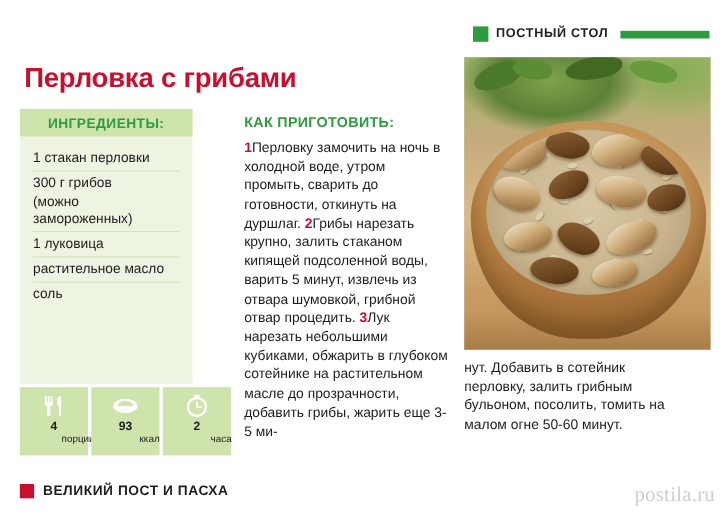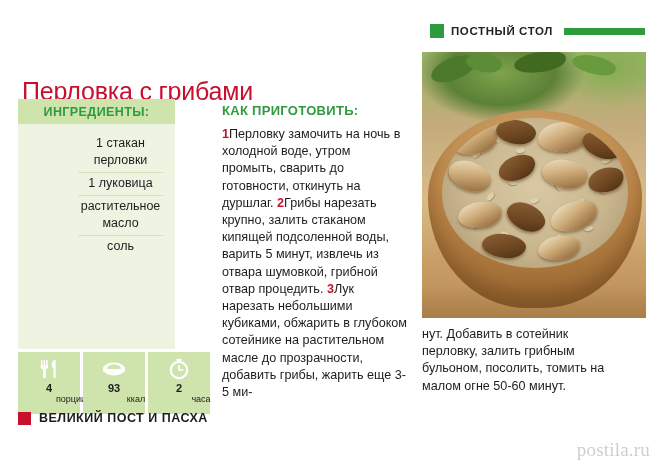--- a/index.html
+++ b/index.html
@@ -52,25 +52,24 @@
     background: #2e9b3f;
     margin-left: 4px;
   }
 
   
   .recipe-title {
     position: absolute;
     left: 22px;
     top: 57px;
     font-size: 25px;
-    font-weight: normal;
+    font-weight: bold;
     color: #c8102e;
     letter-spacing: -0.2px;
     white-space: nowrap;
-    margin-top: 20px;
   }
 
   
   .ingredients-panel {
     position: absolute;
     left: 18px;
     top: 99px;
     width: 157px;
     height: 250px;
     background: #eef4e2;
@@ -83,22 +82,21 @@
     justify-content: center;
   }
   .ingredients-head span {
     color: #2e9b3f;
     font-weight: bold;
     font-size: 12.5px;
     letter-spacing: 0.4px;
   }
   .ingredients-list {
     padding: 9px 12px 0 12px;
-    text-align: center;
-    margin-left: 48px;
+    text-align: left;
   }
   .ingredient-row {
     font-size: 12.5px;
     color: #1d1d1d;
     line-height: 17px;
     padding: 2px 0 3px 0;
     border-bottom: 1px solid #d6e4bb;
   }
   .ingredient-row.noline {
     border-bottom: none;
@@ -147,21 +145,21 @@
     font-size: 9px;
     color: #1d1d1d;
     line-height: 10px;
     padding-left: 44px;
   }
 
   
   .footer {
     position: absolute;
     left: 18px;
-    top: 411px;
+    top: 439px;
     display: flex;
     align-items: center;
     gap: 8px;
   }
   .footer-square {
     width: 13px;
     height: 13px;
     background: #c8102e;
   }
   .footer-text {
@@ -304,20 +302,24 @@
 
   <div class="recipe-title">Перловка с грибами</div>
 
   <div class="ingredients-panel">
     <div class="ingredients-head">
       <span>ИНГРЕДИЕНТЫ:</span>
     </div>
     <div class="ingredients-list">
       <div class="ingredient-row">
         <span>1 стакан перловки</span>
+      </div>
+      <div class="ingredient-row">
+        <span>300 г грибов</span>
+        <span class="ingredient-sub">(можно замороженных)</span>
       </div>
       <div class="ingredient-row">
         <span>1 луковица</span>
       </div>
       <div class="ingredient-row">
         <span>растительное масло</span>
       </div>
       <div class="ingredient-row noline">
         <span>соль</span>
       </div>

